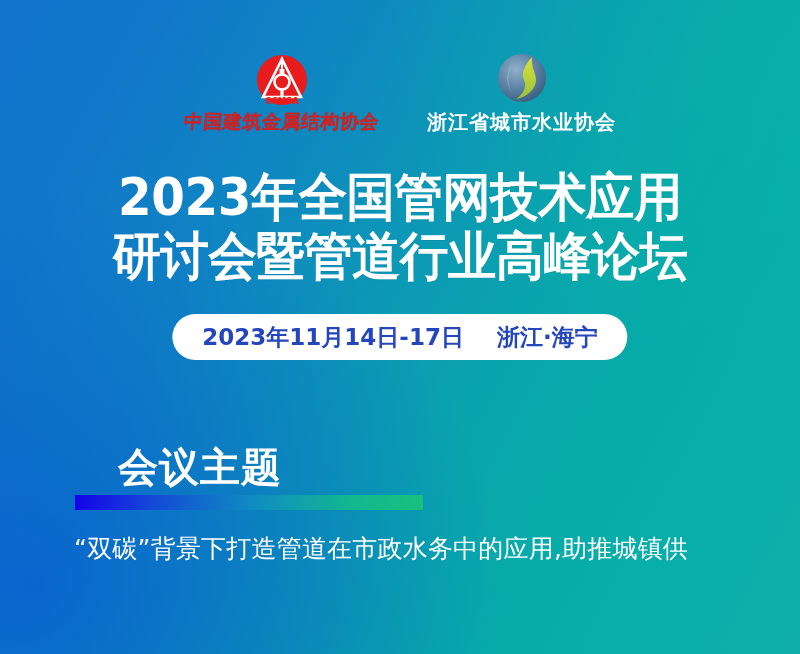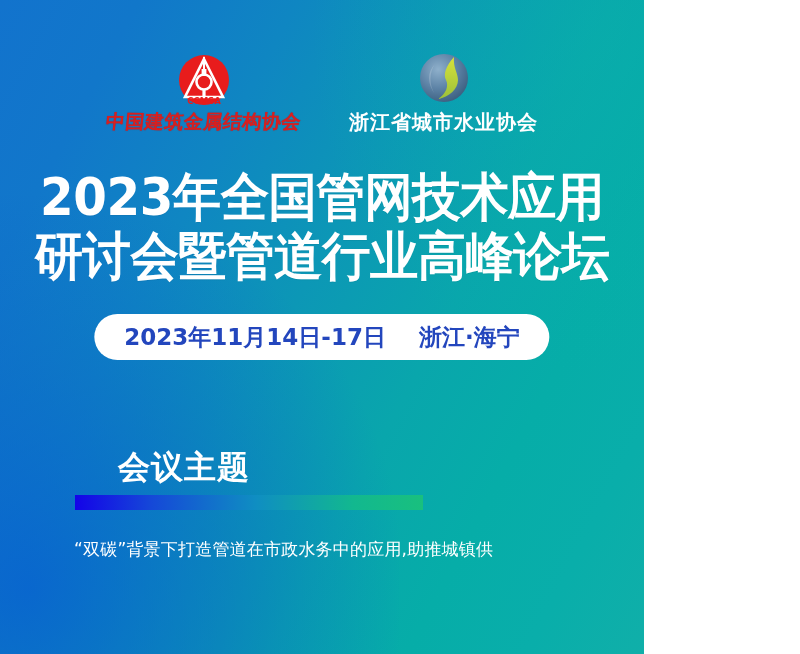--- a/index.html
+++ b/index.html
@@ -6,21 +6,21 @@
     margin: 0;
     padding: 0;
     background: #ffffff;
   }
   body {
     font-family: "Liberation Sans", "DejaVu Sans", sans-serif;
   }
 
   #poster {
     position: relative;
-    width: 644px;
+    width: 800px;
     height: 654px;
     overflow: hidden;
     background:
       linear-gradient(118deg,
         #1273cd 0%,
         #1177ca 14%,
         #0f86c2 30%,
         #0c97b6 46%,
         #09a6ac 62%,
         #06ada8 76%,
@@ -152,35 +152,35 @@
     height: 15px;
     background: linear-gradient(90deg, #1403e8 0%, #1548d8 22%, #0f8ec2 52%, #12b88f 80%, #19c07e 100%);
   }
   .section-heading {
     position: absolute;
     left: 46px;
     top: 2px;
     color: #ffffff;
     font-family: "DejaVu Sans", sans-serif;
     font-weight: 700;
-    font-size: 32px;
+    font-size: 40px;
     line-height: 50px;
     letter-spacing: 1px;
     white-space: nowrap;
   }
 
   .theme-body {
     position: absolute;
     left: 74px;
     top: 528px;
     width: 660px;
     color: #ffffff;
     font-family: "DejaVu Sans", sans-serif;
     font-weight: 400;
-    font-size: 17px;
+    font-size: 25px;
     line-height: 42px;
     letter-spacing: 0.2px;
   }
   .theme-body .tb-line {
     display: block;
     white-space: nowrap;
   }
 </style>
 </head>
 <body>

